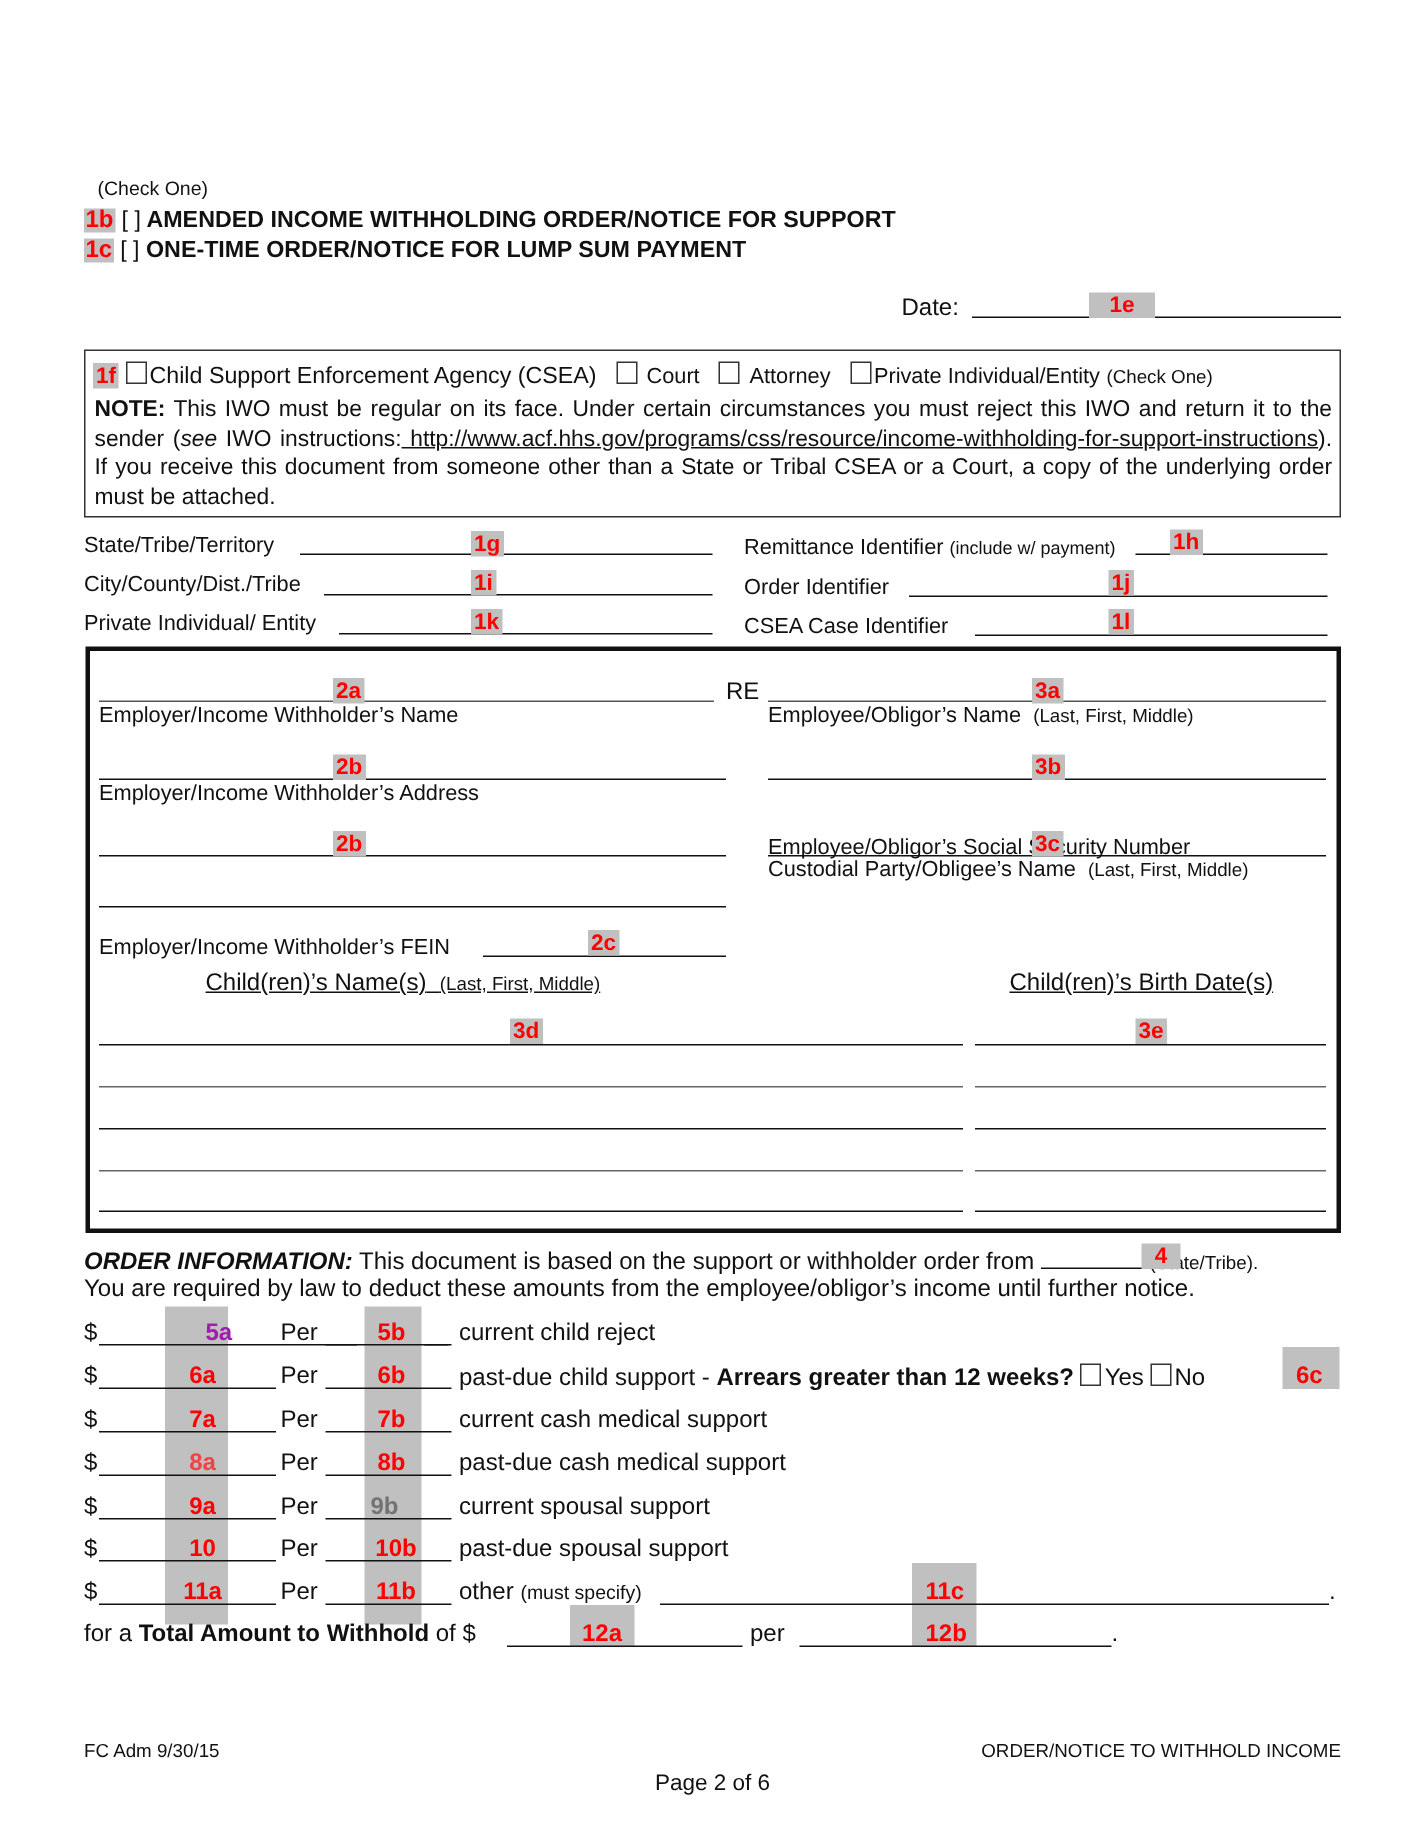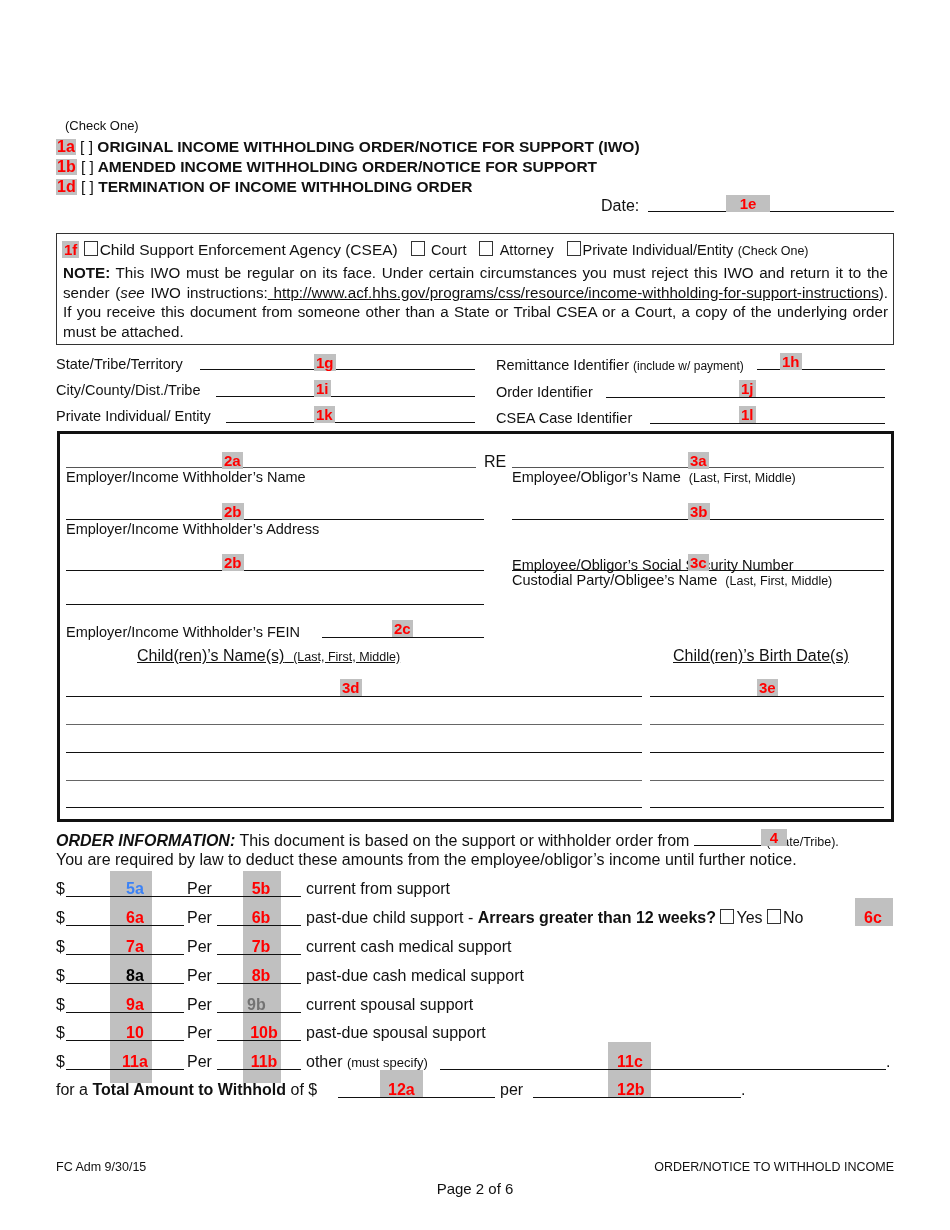--- a/index.html
+++ b/index.html
@@ -17,23 +17,22 @@
   .u { text-decoration:underline;text-align:center; }
   .col-shade { position:absolute; background:#c0c0c0; }
   .lbl { position:absolute; font-size:14.5px; white-space:nowrap; }
 </style>
 </head>
 <body>
 
 <div class="abs small" style="left:65px;top:118px;font-size:13px;">(Check One)</div>
 
 <div class="abs" style="left:56px;top:137px;font-size:15.5px;font-weight:bold;line-height:20px;">
-  <div><span class="tag" style="font-size:16px;padding:0 1px;">1a</span> <span style="font-weight:normal">[   ]</span> <span>ORIGINAL INCOME WITHHOLDING ORDER/NOTICE FOR SUPPORT  (IWO)</span></div>
   <div><span class="tag" style="font-size:16px;padding:0 1px;">1b</span> <span style="font-weight:normal">[   ]</span> <span>AMENDED INCOME WITHHOLDING ORDER/NOTICE FOR SUPPORT</span></div>
-  <div><span class="tag" style="font-size:16px;padding:0 1px;">1d</span> <span style="font-weight:normal">[   ]</span> <span>TERMINATION OF INCOME WITHHOLDING ORDER</span></div>
+  <div><span class="tag" style="font-size:16px;padding:0 1px;">1c</span> <span style="font-weight:normal">[   ]</span> <span>ONE-TIME ORDER/NOTICE FOR LUMP SUM PAYMENT</span></div>
 </div>
 
 <div class="lbl" style="left:601px;top:197px;font-size:16px;">Date:</div>
 <div class="line" style="left:648px;top:211px;width:246px;"></div>
 <span class="abs tag tag-sm" style="left:726px;top:195px;width:40px;">1e</span>
 
 <div class="abs" style="left:56px;top:233px;width:836px;height:110px;border:1px solid #333;"></div>
 <div class="abs" style="left:62px;top:241px;font-size:15.5px;white-space:nowrap;">
   <span class="tag tag-sm">1f</span>
   <span><span class="chk"></span><span>Child Support Enforcement Agency (CSEA)</span></span>
@@ -130,26 +129,26 @@
 <div class="col-shade" style="left:243px;top:871px;width:38px;height:212px;"></div>
 <div class="col-shade" style="left:608px;top:1042px;width:43px;height:56px;"></div>
 <div class="col-shade" style="left:380px;top:1070px;width:43px;height:28px;"></div>
 <div class="col-shade" style="left:855px;top:898px;width:38px;height:28px;"></div>
 
 <div class="abs" style="left:56px;top:880px;width:850px;font-size:16px;">
 
   <div style="position:absolute;top:0;left:0;height:28px;white-space:nowrap;">
     <span style="position:absolute;left:0">$</span>
     <span class="line" style="left:10px;top:16px;width:172px;"></span>
-    <span style="position:absolute;left:65px;color:#3b82f6;font-weight:bold;width:28px;text-align:center;">5a</span>
+    <span style="position:absolute;left:81px;color:#a21caf;font-weight:bold;width:28px;text-align:left;">5a</span>
     <span style="position:absolute;left:131px">Per</span>
     <span class="line" style="left:161px;top:16px;width:82px;"></span>
     <span style="position:absolute;left:191px;color:#f00;font-weight:bold;width:28px;text-align:center;">5b</span>
     <span class="line" style="left:227px;top:16px;width:18px;"></span>
-    <span style="position:absolute;left:250px">current from support</span>
+    <span style="position:absolute;left:250px">current child reject</span>
   </div>
 
   <div style="position:absolute;top:29px;left:0;height:28px;white-space:nowrap;">
     <span style="position:absolute;left:0">$</span>
     <span class="line" style="left:10px;top:16px;width:118px;"></span>
     <span style="position:absolute;left:65px;color:#f00;font-weight:bold;width:28px;text-align:center;">6a</span>
     <span style="position:absolute;left:131px">Per</span>
     <span class="line" style="left:161px;top:16px;width:84px;"></span>
     <span style="position:absolute;left:191px;color:#f00;font-weight:bold;width:28px;text-align:center;">6b</span>
     <span style="position:absolute;left:250px"><span>past-due child support - </span><b>Arrears greater than 12 weeks?</b> <span class="chk"></span><span>Yes</span> <span class="chk"></span><span>No</span></span>
@@ -162,21 +161,21 @@
     <span style="position:absolute;left:65px;color:#f00;font-weight:bold;width:28px;text-align:center;">7a</span>
     <span style="position:absolute;left:131px">Per</span>
     <span class="line" style="left:161px;top:16px;width:84px;"></span>
     <span style="position:absolute;left:191px;color:#f00;font-weight:bold;width:28px;text-align:center;">7b</span>
     <span style="position:absolute;left:250px">current cash medical support</span>
   </div>
 
   <div style="position:absolute;top:87px;left:0;height:28px;white-space:nowrap;">
     <span style="position:absolute;left:0">$</span>
     <span class="line" style="left:10px;top:16px;width:118px;"></span>
-    <span style="position:absolute;left:65px;color:#000000;font-weight:bold;width:28px;text-align:center;">8a</span>
+    <span style="position:absolute;left:65px;color:#ef4444;font-weight:bold;width:28px;text-align:center;">8a</span>
     <span style="position:absolute;left:131px">Per</span>
     <span class="line" style="left:161px;top:16px;width:84px;"></span>
     <span style="position:absolute;left:191px;color:#f00;font-weight:bold;width:28px;text-align:center;">8b</span>
     <span style="position:absolute;left:250px">past-due cash medical support</span>
   </div>
 
   <div style="position:absolute;top:116px;left:0;height:28px;white-space:nowrap;">
     <span style="position:absolute;left:0">$</span>
     <span class="line" style="left:10px;top:16px;width:118px;"></span>
     <span style="position:absolute;left:65px;color:#f00;font-weight:bold;width:28px;text-align:center;">9a</span>

